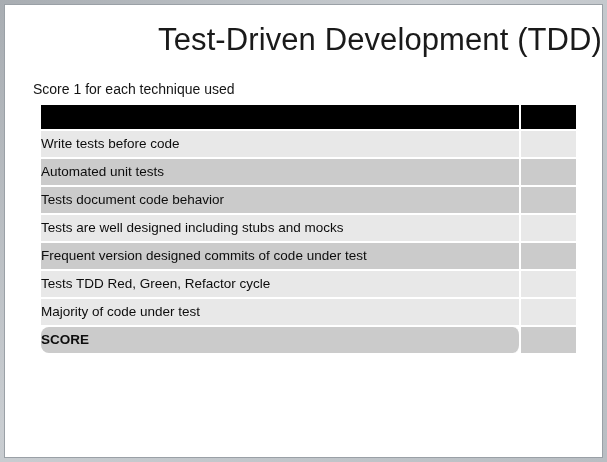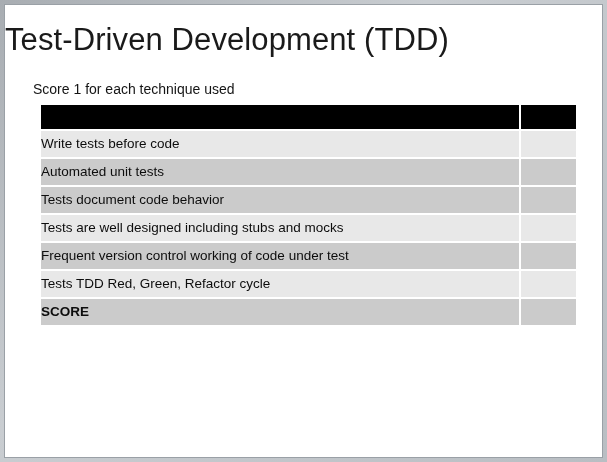--- a/index.html
+++ b/index.html
@@ -30,21 +30,21 @@
     background: #ffffff;
     box-sizing: border-box;
     box-shadow: 0 0 0 1px #9aa0a6;
     overflow: hidden;
   }
   #slide-title {
     position: absolute;
     left: 0;
     right: 0;
     top: 18px;
-    text-align: left;
+    text-align: right;
     font-size: 31px;
     font-weight: 400;
     color: #1a1a1a;
     letter-spacing: 0.1px;
     line-height: 1.1;
     white-space: nowrap;
   }
   #subtitle {
     position: absolute;
     left: 28px;
@@ -83,21 +83,21 @@
     font-size: 13.5px;
     color: #0d0d0d;
   }
   tr.body-row td.cell-item {
     padding: 3px 0 3px 9px;
     border-right: 2px solid #ffffff;
     line-height: 1.35;
   }
   tr.shade-dark td { background: #cbcbcb; }
   tr.shade-light td { background: #e8e8e8; }
-  tr.row-total td.cell-item { font-weight: bold; }
+  tr.row-total td.cell-item { font-weight: bold; border-radius: 8px; }
   tr.body-row:last-child td { border-bottom: none; }
   .cell-score-text {
     display: block;
     min-height: 1px;
     padding-left: 7px;
     font-size: 13.5px;
   }
 </style>
 </head>
 <body>
@@ -137,27 +137,33 @@
               <span class="cell-score-text">&nbsp;</span>
             </td>
           </tr>
           <tr class="body-row shade-light">
             <td class="cell-item">Tests are  well designed including stubs and mocks</td>
             <td class="cell-score">
               <span class="cell-score-text">&nbsp;</span>
             </td>
           </tr>
           <tr class="body-row shade-dark">
-            <td class="cell-item">Frequent version control working of code under test</td>
+            <td class="cell-item">Frequent version designed commits of code under test</td>
             <td class="cell-score">
               <span class="cell-score-text">&nbsp;</span>
             </td>
           </tr>
           <tr class="body-row shade-light">
             <td class="cell-item">Tests TDD Red, Green, Refactor cycle</td>
+            <td class="cell-score">
+              <span class="cell-score-text">&nbsp;</span>
+            </td>
+          </tr>
+          <tr class="body-row shade-light">
+            <td class="cell-item">Majority of code under test</td>
             <td class="cell-score">
               <span class="cell-score-text">&nbsp;</span>
             </td>
           </tr>
           <tr class="body-row shade-dark row-total">
             <td class="cell-item">SCORE</td>
             <td class="cell-score">
               <span class="cell-score-text">&nbsp;</span>
             </td>
           </tr>

